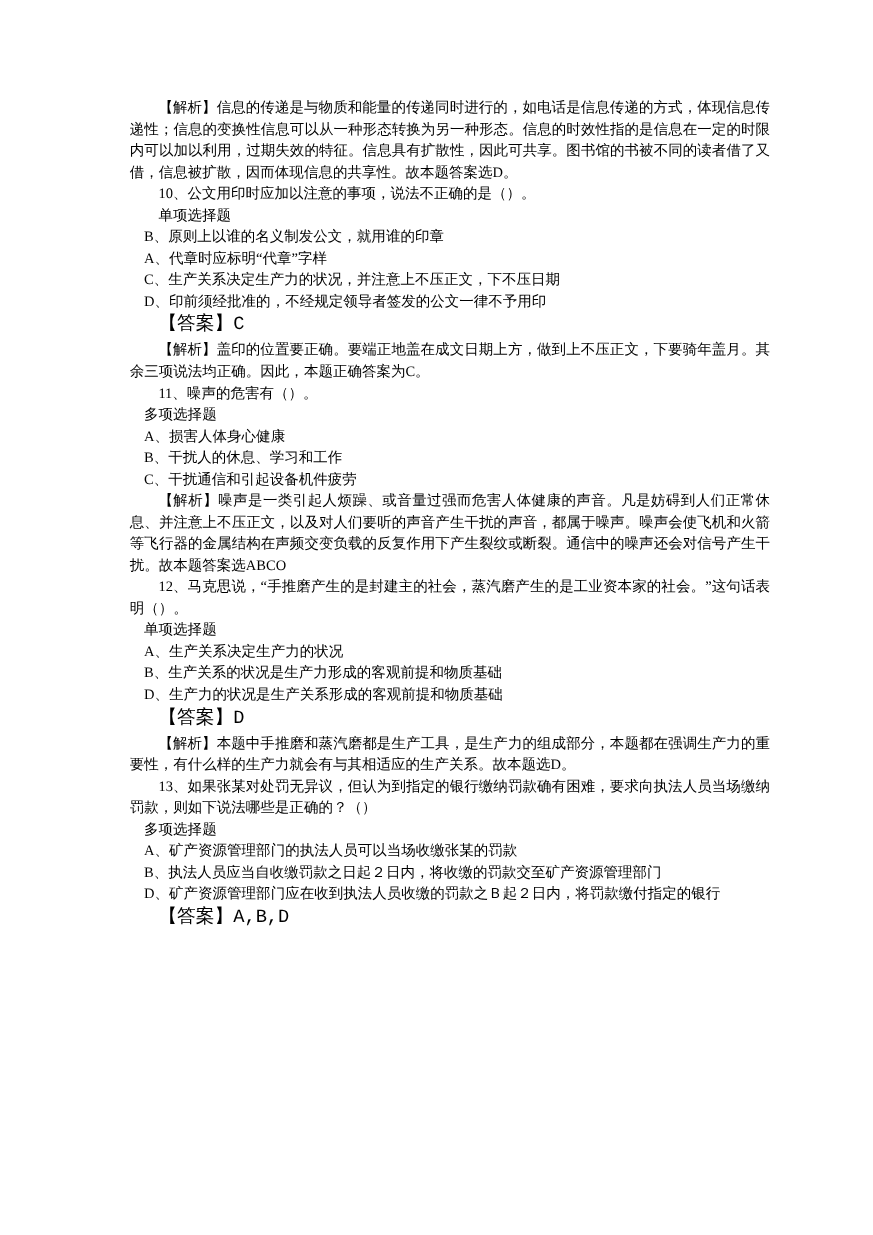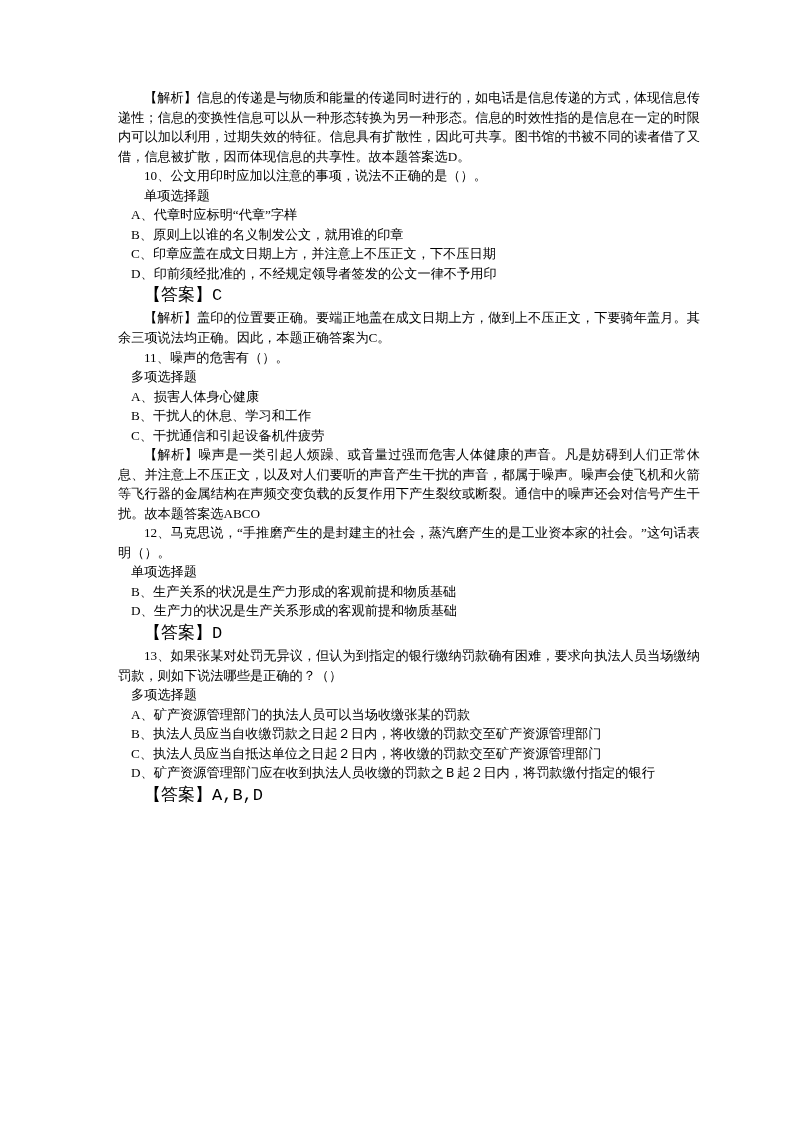--- a/index.html
+++ b/index.html
@@ -48,38 +48,39 @@
   }
 </style>
 </head>
 <body>
 
 <div class="page">
   <div class="doc-body" id="doc-body">
       <p class="para blk indent-1">【解析】信息的传递是与物质和能量的传递同时进行的，如电话是信息传递的方式，体现信息传递性；信息的变换性信息可以从一种形态转换为另一种形态。信息的时效性指的是信息在一定的时限内可以加以利用，过期失效的特征。信息具有扩散性，因此可共享。图书馆的书被不同的读者借了又借，信息被扩散，因而体现信息的共享性。故本题答案选D。</p>
       <p class="para blk indent-1">10、公文用印时应加以注意的事项，说法不正确的是（）。</p>
       <p class="para blk indent-1">单项选择题</p>
+      <p class="para blk opt">B、原则上以谁的名义制发公文，就用谁的印章</p>
       <p class="para blk opt">A、代章时应标明“代章”字样</p>
-      <p class="para blk opt">B、原则上以谁的名义制发公文，就用谁的印章</p>
-      <p class="para blk opt">C、印章应盖在成文日期上方，并注意上不压正文，下不压日期</p>
+      <p class="para blk opt">C、生产关系决定生产力的状况，并注意上不压正文，下不压日期</p>
       <p class="para blk opt">D、印前须经批准的，不经规定领导者签发的公文一律不予用印</p>
       <p class="para blk indent-1 ans">【答案】C</p>
       <p class="para blk indent-1">【解析】盖印的位置要正确。要端正地盖在成文日期上方，做到上不压正文，下要骑年盖月。其余三项说法均正确。因此，本题正确答案为C。</p>
       <p class="para blk indent-1">11、噪声的危害有（）。</p>
       <p class="para blk indent-half">多项选择题</p>
       <p class="para blk opt">A、损害人体身心健康</p>
       <p class="para blk opt">B、干扰人的休息、学习和工作</p>
       <p class="para blk opt">C、干扰通信和引起设备机件疲劳</p>
       <p class="para blk indent-1">【解析】噪声是一类引起人烦躁、或音量过强而危害人体健康的声音。凡是妨碍到人们正常休息、并注意上不压正文，以及对人们要听的声音产生干扰的声音，都属于噪声。噪声会使飞机和火箭等飞行器的金属结构在声频交变负载的反复作用下产生裂纹或断裂。通信中的噪声还会对信号产生干扰。故本题答案选ABCO</p>
       <p class="para blk indent-1">12、马克思说，“手推磨产生的是封建主的社会，蒸汽磨产生的是工业资本家的社会。”这句话表明（）。</p>
       <p class="para blk indent-half">单项选择题</p>
+      <p class="para blk opt">A、生产关系决定生产力的状况</p>
       <p class="para blk opt">B、生产关系的状况是生产力形成的客观前提和物质基础</p>
       <p class="para blk opt">D、生产力的状况是生产关系形成的客观前提和物质基础</p>
       <p class="para blk indent-1 ans">【答案】D</p>
+      <p class="para blk indent-1">【解析】本题中手推磨和蒸汽磨都是生产工具，是生产力的组成部分，本题都在强调生产力的重要性，有什么样的生产力就会有与其相适应的生产关系。故本题选D。</p>
       <p class="para blk indent-1">13、如果张某对处罚无异议，但认为到指定的银行缴纳罚款确有困难，要求向执法人员当场缴纳罚款，则如下说法哪些是正确的？（）</p>
       <p class="para blk indent-half">多项选择题</p>
       <p class="para blk opt">A、矿产资源管理部门的执法人员可以当场收缴张某的罚款</p>
       <p class="para blk opt">B、执法人员应当自收缴罚款之日起２日内，将收缴的罚款交至矿产资源管理部门</p>
-      <p class="para blk opt">C、执法人员应当自抵达单位之日起２日内，将收缴的罚款交至矿产资源管理部门</p>
       <p class="para blk opt">D、矿产资源管理部门应在收到执法人员收缴的罚款之Ｂ起２日内，将罚款缴付指定的银行</p>
       <p class="para blk indent-1 ans">【答案】A,B,D</p>
     </div>
 </div>
 
 </body></html>

